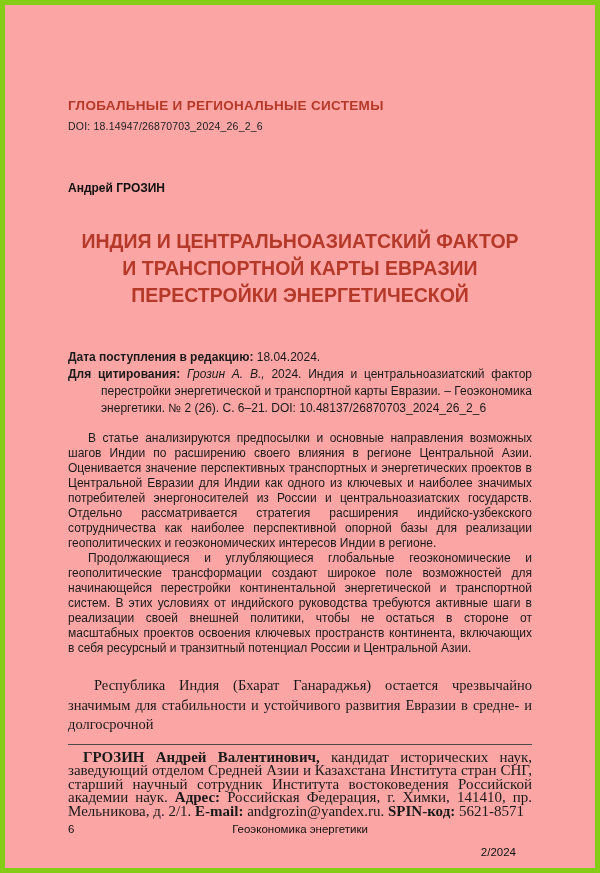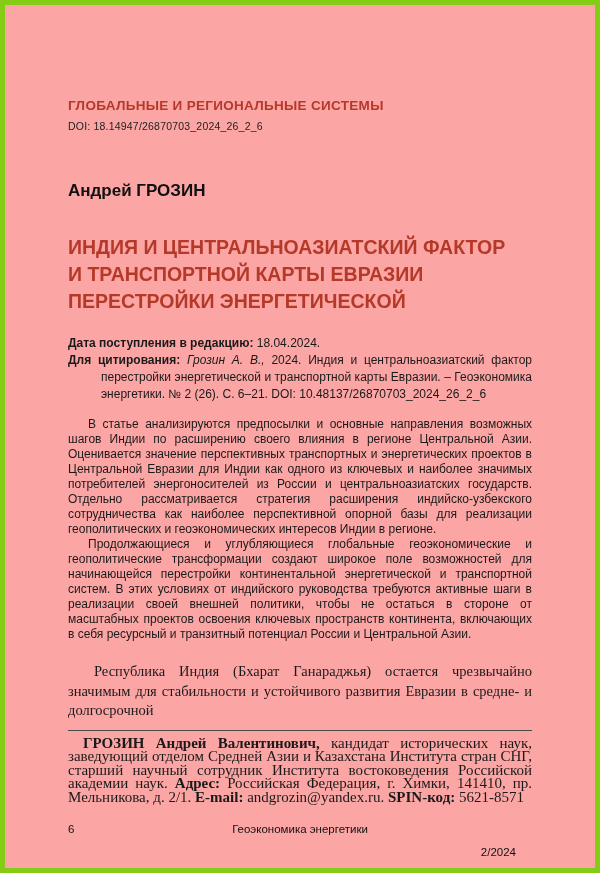--- a/index.html
+++ b/index.html
@@ -24,35 +24,36 @@
     color: var(--accent);
   }
   .doi {
     margin-top: 7px;
     font-size: 10.5px;
     letter-spacing: 0.2px;
     color: #222222;
   }
   .author {
     margin-top: 49px;
-    font-size: 17px;
+    font-size: 12px;
     font-weight: bold;
     color: #111111;
   }
   .title {
     margin-top: 33px;
     font-size: 19.5px;
     font-weight: bold;
     line-height: 27px;
+    text-align: center;
     color: var(--accent);
   }
   .title-line { display: block; }
 
   .meta {
-    margin-top: 20px;
+    margin-top: 40px;
     font-size: 12px;
     line-height: 17px;
   }
   .meta p.hang { padding-left: 33px; text-indent: -33px; text-align: justify; }
   .b { font-weight: bold; }
   .i { font-style: italic; }
 
   .abstract {
     margin-top: 14px;
     font-size: 12px;

